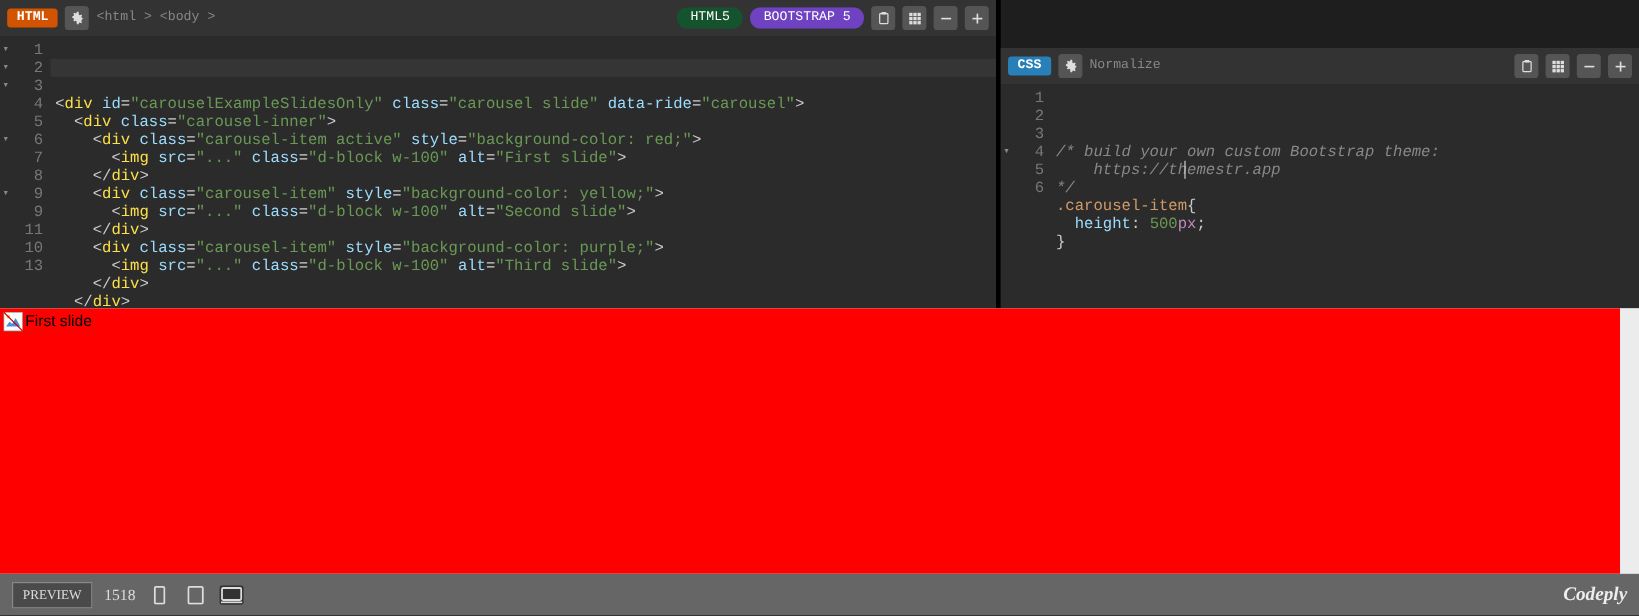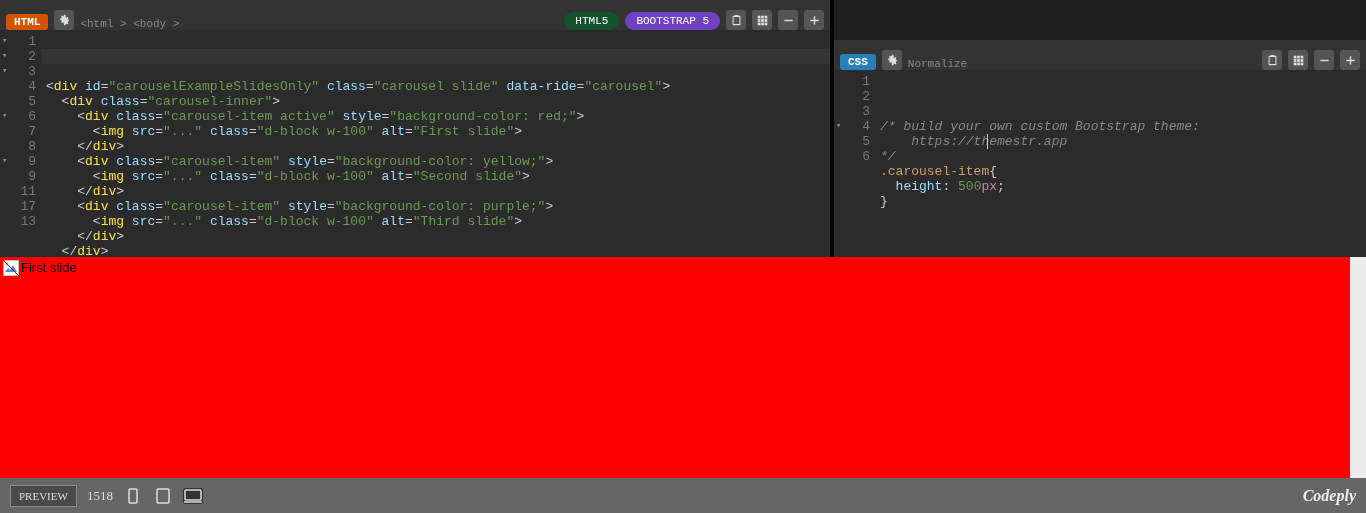--- a/index.html
+++ b/index.html
@@ -2,21 +2,21 @@
 <html><head>
 <meta charset="utf-8">
 <style>
   * { box-sizing: border-box; margin: 0; padding: 0; }
   html, body { width: 1366px; height: 513px; font-family: Consolas, "Courier New", monospace; background:#1e1e1e; overflow:hidden; }
   .app { display:flex; flex-direction:column; width:100%; height:100%; }
   .editors { display:flex; height:257px; }
   .panel { display:flex; flex-direction:column; background:#2b2b2b; }
   .panel.html { width:834px; border-right:4px solid #000; }
   .panel.css  { flex:1;margin-top:40px; }
-  .tbar { height:30px; background:#333; display:flex; align-items:flex-end; gap:6px; padding:0 6px; font-size:12px; color:#bbb; }
+  .tbar { height:30px; background:#333; display:flex; align-items:center; gap:6px; padding:0 6px; font-size:12px; color:#bbb; }
   .badge { padding:2px 8px; border-radius:3px; font-weight:bold; font-size:11px; color:#fff; }
   .badge.html { background:#d35400; }
   .badge.css  { background:#2980b9; }
   .pill { padding:2px 10px; border-radius:10px; font-size:11px; color:#fff; border:1px solid transparent; }
   .pill.html5 { background:#14532d; }
   .pill.boot  { background:#6f42c1; }
   .iconbtn { width:20px; height:20px; background:#555; border-radius:3px; display:flex; align-items:center; justify-content:center; font-size:12px; color:#ddd; cursor:pointer; }
   .spacer { flex:1; }
   .crumb { color:#888; font-size:11px; }
   .editor { flex:1; display:flex; background:#2b2b2b; overflow:hidden; font-size:13px; line-height:15px; }
@@ -103,21 +103,21 @@
             <div class="ln"><span class="fold">▾</span>2</div>
             <div class="ln"><span class="fold">▾</span>3</div>
             <div class="ln">4</div>
             <div class="ln">5</div>
             <div class="ln"><span class="fold">▾</span>6</div>
             <div class="ln">7</div>
             <div class="ln">8</div>
             <div class="ln"><span class="fold">▾</span>9</div>
             <div class="ln">9</div>
             <div class="ln">11</div>
-            <div class="ln">17</div>
+            <div class="ln">10</div>
             <div class="ln">13</div>
           </div>
         <div class="code" id="html-code">
           <div class="hl-line"></div>
         <div class="codeline"><span class="t-punct">&lt;</span><span class="t-tag">div</span><span class="t-punct"> </span><span class="t-attr">id</span><span class="t-punct">=</span><span class="t-str">"carouselExampleSlidesOnly"</span><span class="t-punct"> </span><span class="t-attr">class</span><span class="t-punct">=</span><span class="t-str">"carousel slide"</span><span class="t-punct"> </span><span class="t-attr">data-ride</span><span class="t-punct">=</span><span class="t-str">"carousel"</span><span class="t-punct">&gt;</span></div><div class="codeline">&nbsp;&nbsp;<span class="t-punct">&lt;</span><span class="t-tag">div</span><span class="t-punct"> </span><span class="t-attr">class</span><span class="t-punct">=</span><span class="t-str">"carousel-inner"</span><span class="t-punct">&gt;</span></div><div class="codeline">&nbsp;&nbsp;&nbsp;&nbsp;<span class="t-punct">&lt;</span><span class="t-tag">div</span><span class="t-punct"> </span><span class="t-attr">class</span><span class="t-punct">=</span><span class="t-str">"carousel-item active"</span><span class="t-punct"> </span><span class="t-attr">style</span><span class="t-punct">=</span><span class="t-str">"background-color: red;"</span><span class="t-punct">&gt;</span></div><div class="codeline">&nbsp;&nbsp;&nbsp;&nbsp;&nbsp;&nbsp;<span class="t-punct">&lt;</span><span class="t-tag">img</span><span class="t-punct"> </span><span class="t-attr">src</span><span class="t-punct">=</span><span class="t-str">"..."</span><span class="t-punct"> </span><span class="t-attr">class</span><span class="t-punct">=</span><span class="t-str">"d-block w-100"</span><span class="t-punct"> </span><span class="t-attr">alt</span><span class="t-punct">=</span><span class="t-str">"First slide"</span><span class="t-punct">&gt;</span></div><div class="codeline">&nbsp;&nbsp;&nbsp;&nbsp;<span class="t-punct">&lt;/</span><span class="t-tag">div</span><span class="t-punct">&gt;</span></div><div class="codeline">&nbsp;&nbsp;&nbsp;&nbsp;<span class="t-punct">&lt;</span><span class="t-tag">div</span><span class="t-punct"> </span><span class="t-attr">class</span><span class="t-punct">=</span><span class="t-str">"carousel-item"</span><span class="t-punct"> </span><span class="t-attr">style</span><span class="t-punct">=</span><span class="t-str">"background-color: yellow;"</span><span class="t-punct">&gt;</span></div><div class="codeline">&nbsp;&nbsp;&nbsp;&nbsp;&nbsp;&nbsp;<span class="t-punct">&lt;</span><span class="t-tag">img</span><span class="t-punct"> </span><span class="t-attr">src</span><span class="t-punct">=</span><span class="t-str">"..."</span><span class="t-punct"> </span><span class="t-attr">class</span><span class="t-punct">=</span><span class="t-str">"d-block w-100"</span><span class="t-punct"> </span><span class="t-attr">alt</span><span class="t-punct">=</span><span class="t-str">"Second slide"</span><span class="t-punct">&gt;</span></div><div class="codeline">&nbsp;&nbsp;&nbsp;&nbsp;<span class="t-punct">&lt;/</span><span class="t-tag">div</span><span class="t-punct">&gt;</span></div><div class="codeline">&nbsp;&nbsp;&nbsp;&nbsp;<span class="t-punct">&lt;</span><span class="t-tag">div</span><span class="t-punct"> </span><span class="t-attr">class</span><span class="t-punct">=</span><span class="t-str">"carousel-item"</span><span class="t-punct"> </span><span class="t-attr">style</span><span class="t-punct">=</span><span class="t-str">"background-color: purple;"</span><span class="t-punct">&gt;</span></div><div class="codeline">&nbsp;&nbsp;&nbsp;&nbsp;&nbsp;&nbsp;<span class="t-punct">&lt;</span><span class="t-tag">img</span><span class="t-punct"> </span><span class="t-attr">src</span><span class="t-punct">=</span><span class="t-str">"..."</span><span class="t-punct"> </span><span class="t-attr">class</span><span class="t-punct">=</span><span class="t-str">"d-block w-100"</span><span class="t-punct"> </span><span class="t-attr">alt</span><span class="t-punct">=</span><span class="t-str">"Third slide"</span><span class="t-punct">&gt;</span></div><div class="codeline">&nbsp;&nbsp;&nbsp;&nbsp;<span class="t-punct">&lt;/</span><span class="t-tag">div</span><span class="t-punct">&gt;</span></div><div class="codeline">&nbsp;&nbsp;<span class="t-punct">&lt;/</span><span class="t-tag">div</span><span class="t-punct">&gt;</span></div></div>
       </div>
     </div>
 
     <div class="panel css">
       <div class="tbar">

